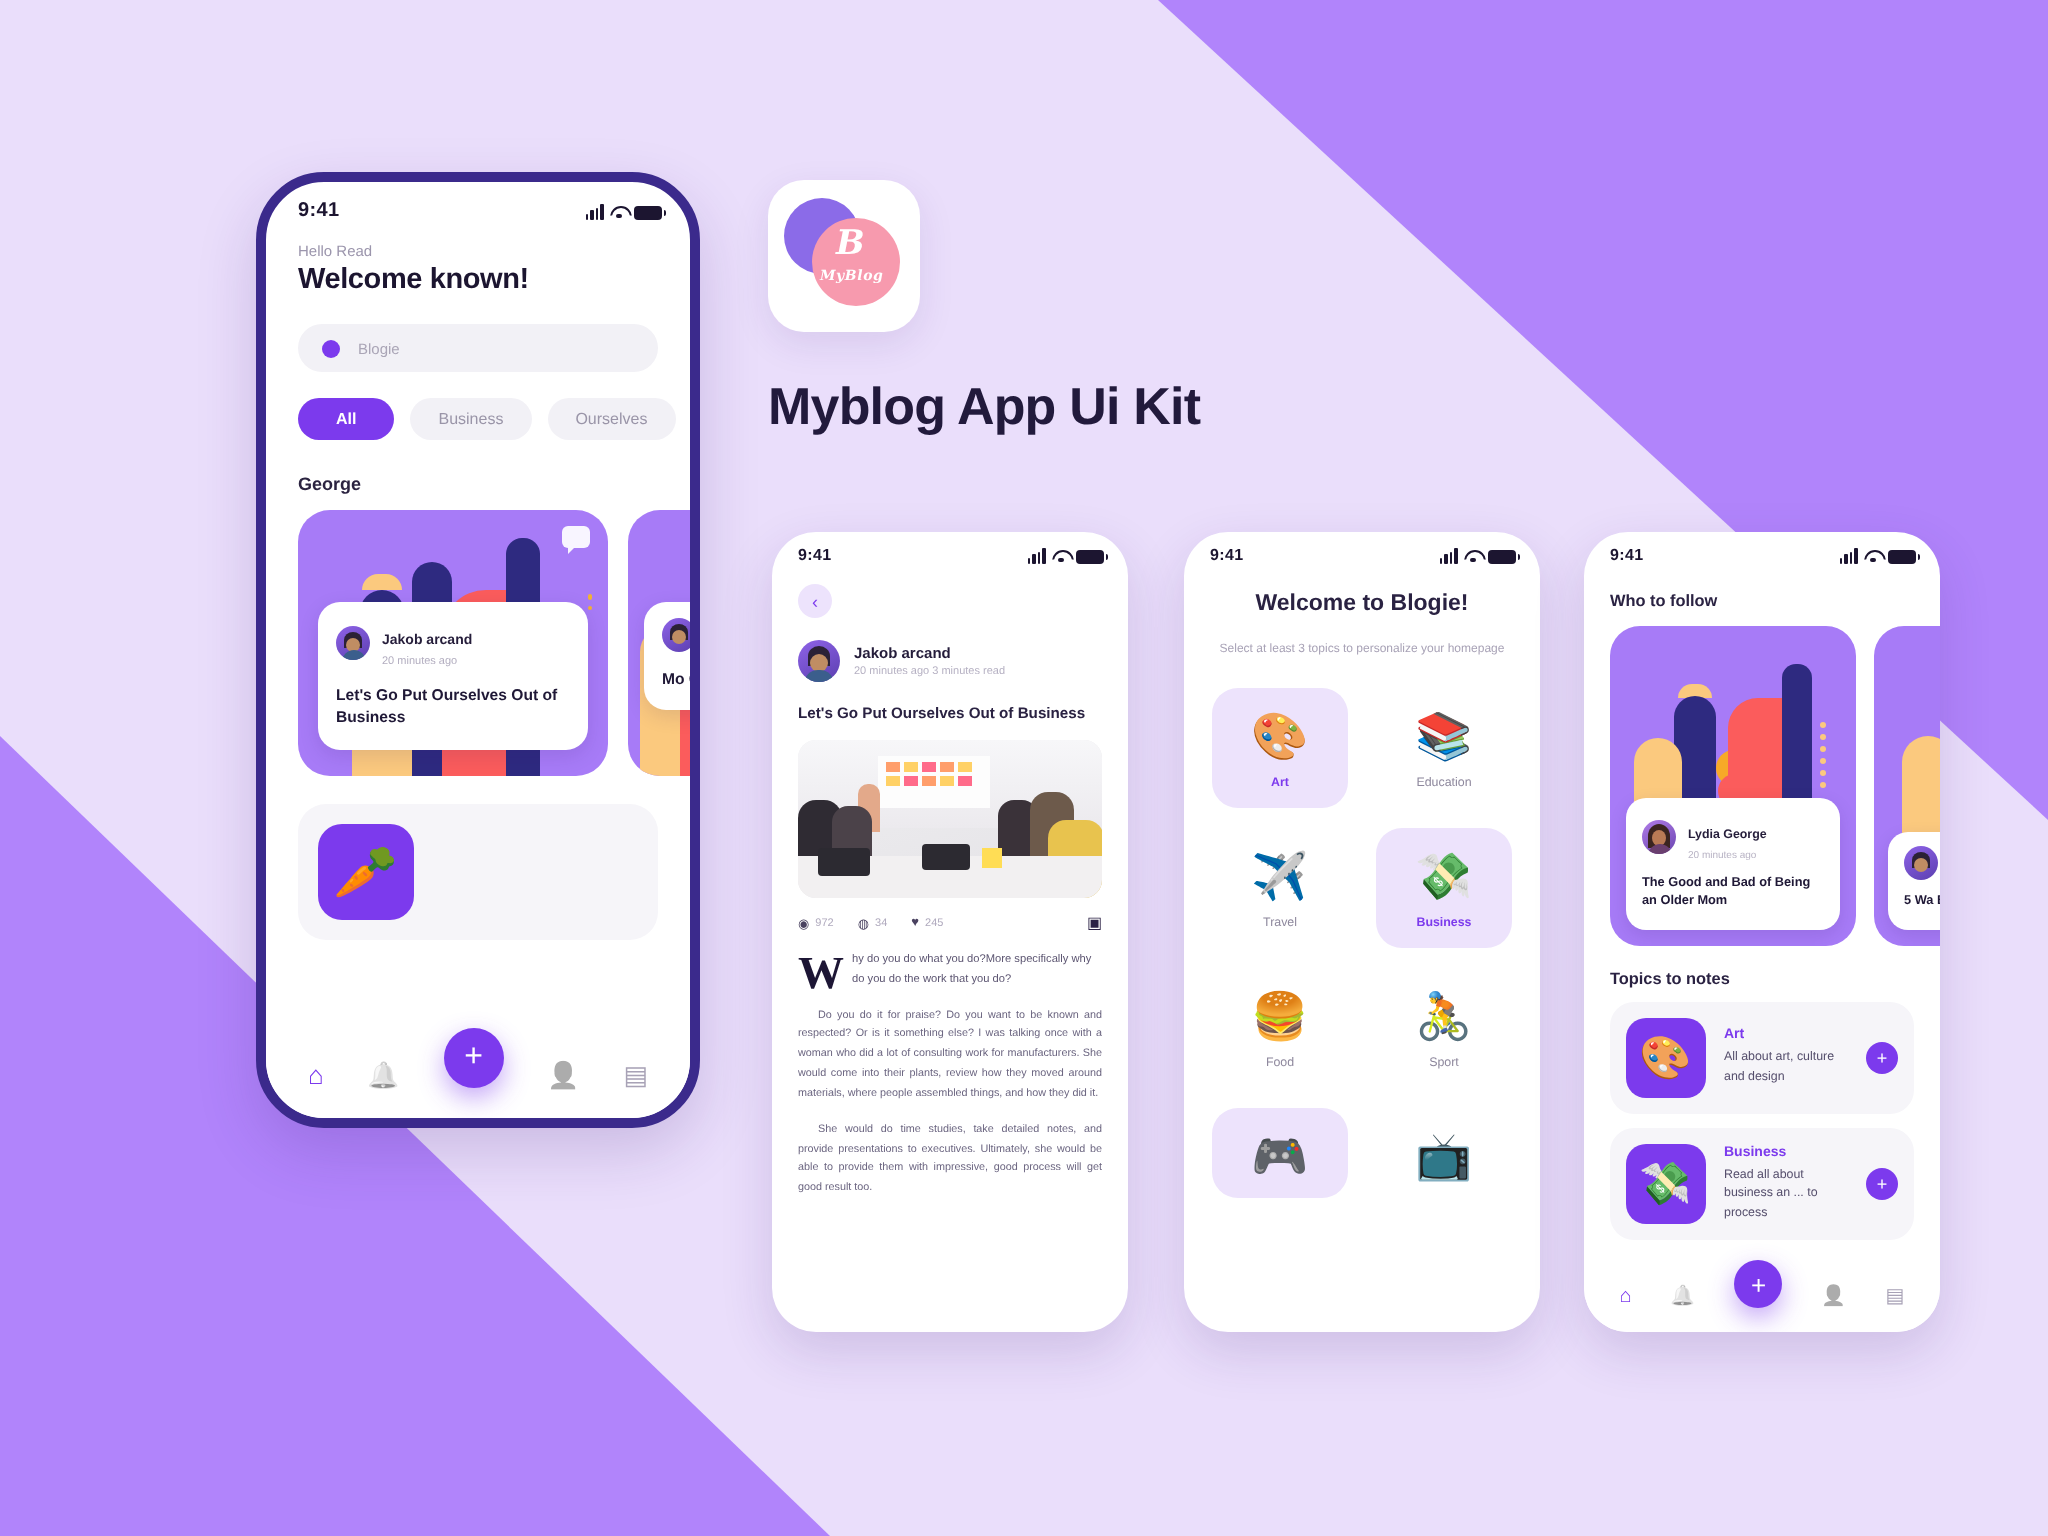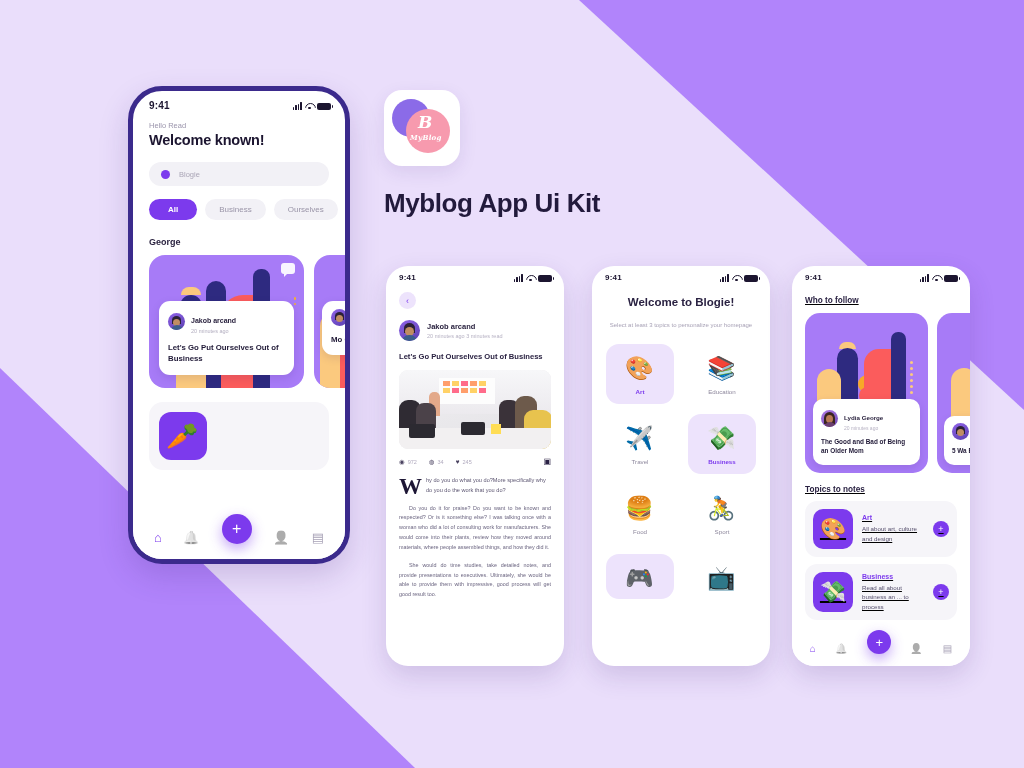--- a/index.html
+++ b/index.html
@@ -202,21 +202,21 @@
   .topic {
     border-radius: 13px; padding: 13px 4px 9px; display: flex; flex-direction: column;
     align-items: center; gap: 8px;
   }
   .topic.sel { background: #EDE3FC; }
   .topic-em { font-size: 23px; line-height: 1; }
   .topic-lb { font-size: 6.2px; color: #8e889d; }
   .topic.sel .topic-lb { color: #7C3AED; font-weight: 600; }
 
   
-  .s4 { padding: 6px 13px 0; text-decoration: underline; }
+  .s4 { padding: 6px 13px 0; }
   .s4-h { font-size: 8.2px; font-weight: 600; color: #2a2242; margin-top: 7px; }
   .follow-row { display: flex; gap: 9px; margin-top: 8px; }
   .follow-card {
     flex: none; width: 123px; height: 160px; border-radius: 15px; background: #A77BF7;
     position: relative; overflow: hidden;
   }
   .follow-card.second { width: 48px; }
   .f-inner {
     position: absolute; left: 8px; right: 8px; bottom: 8px; background: #fff;
     border-radius: 10px; padding: 7px 8px 9px; box-shadow: 0 3px 9px rgba(40,20,90,.12);

